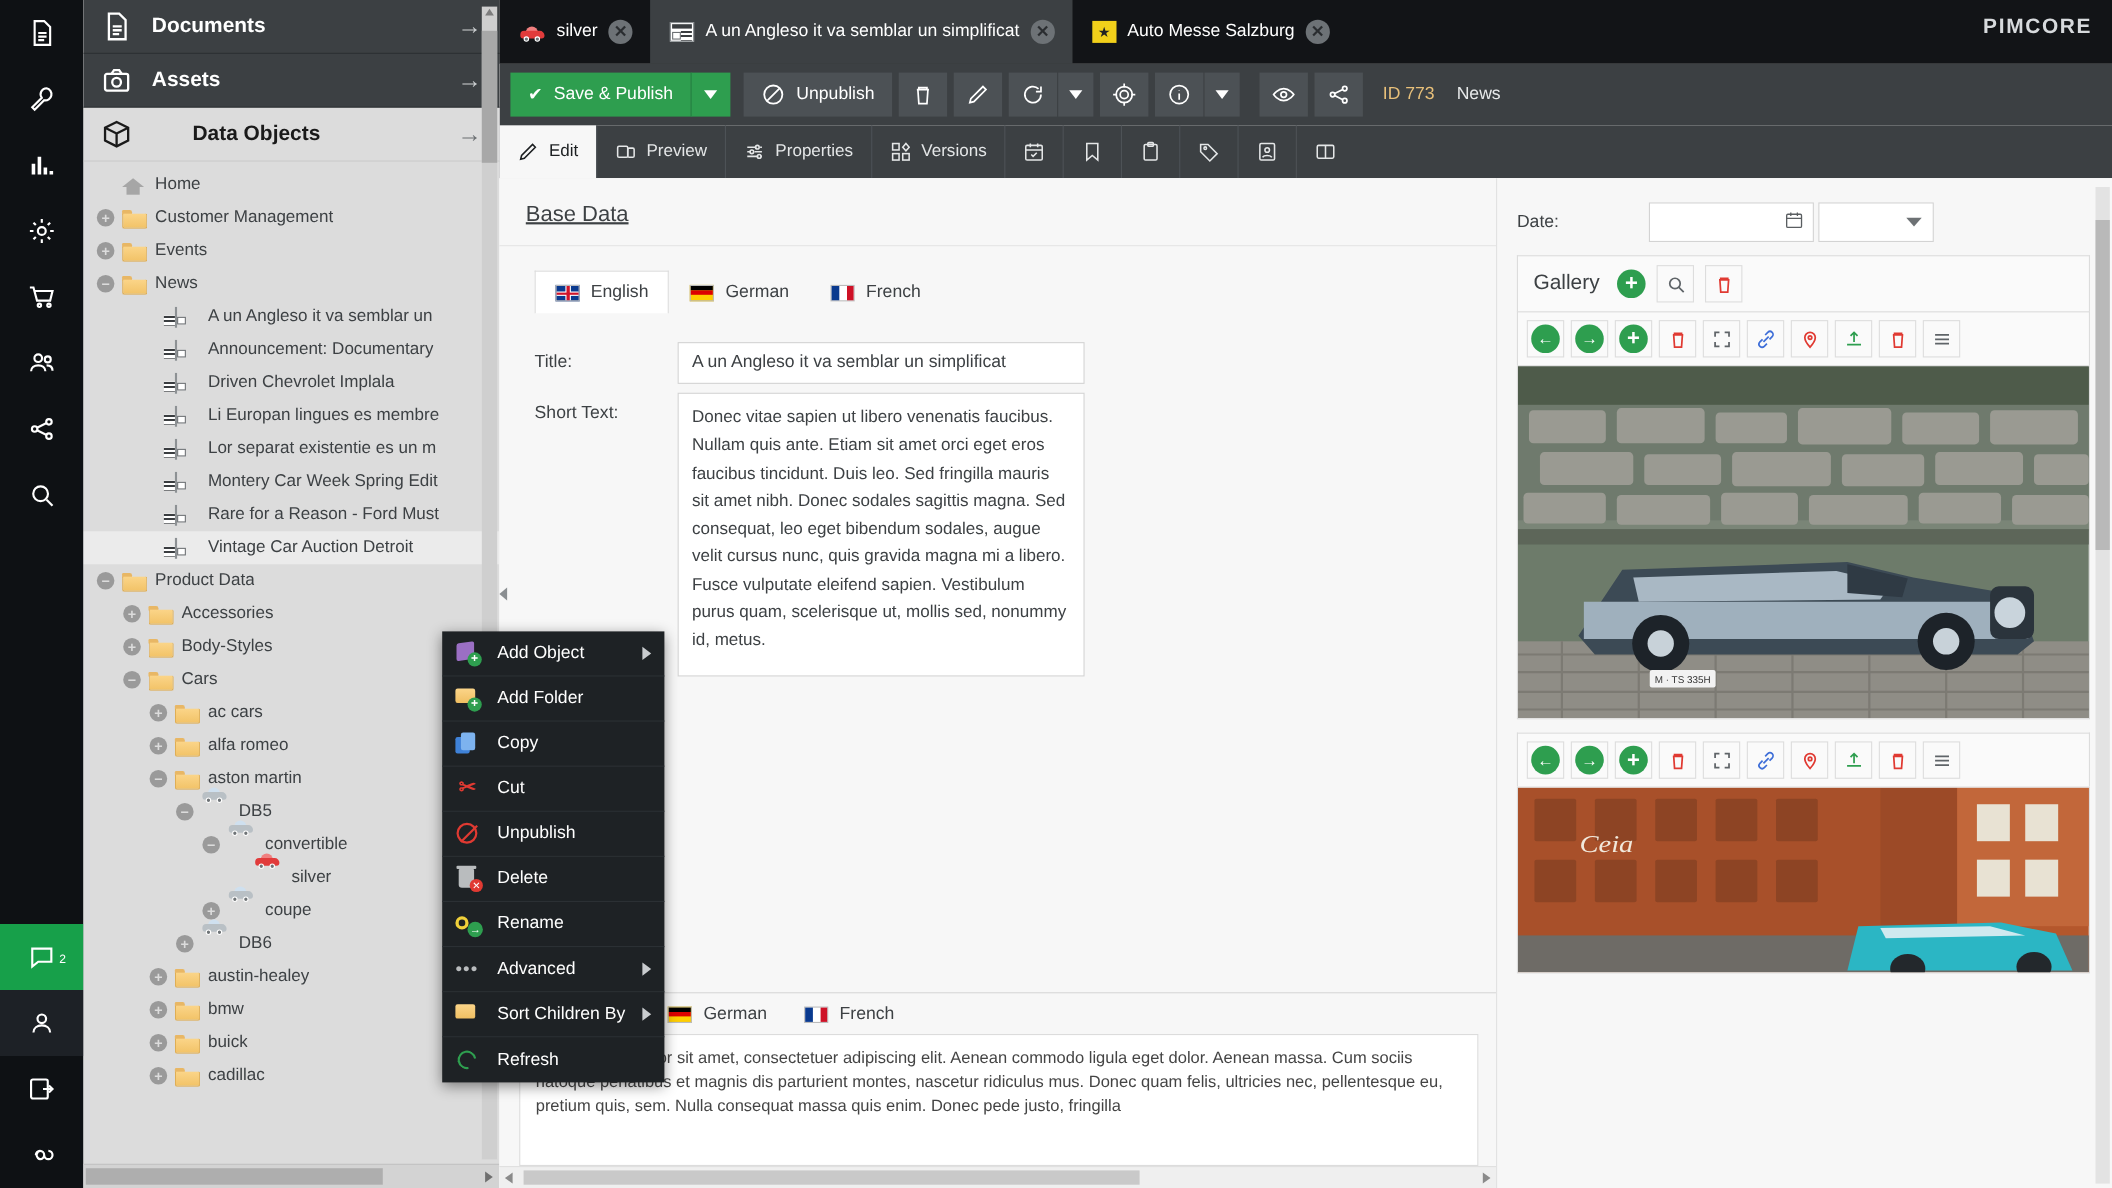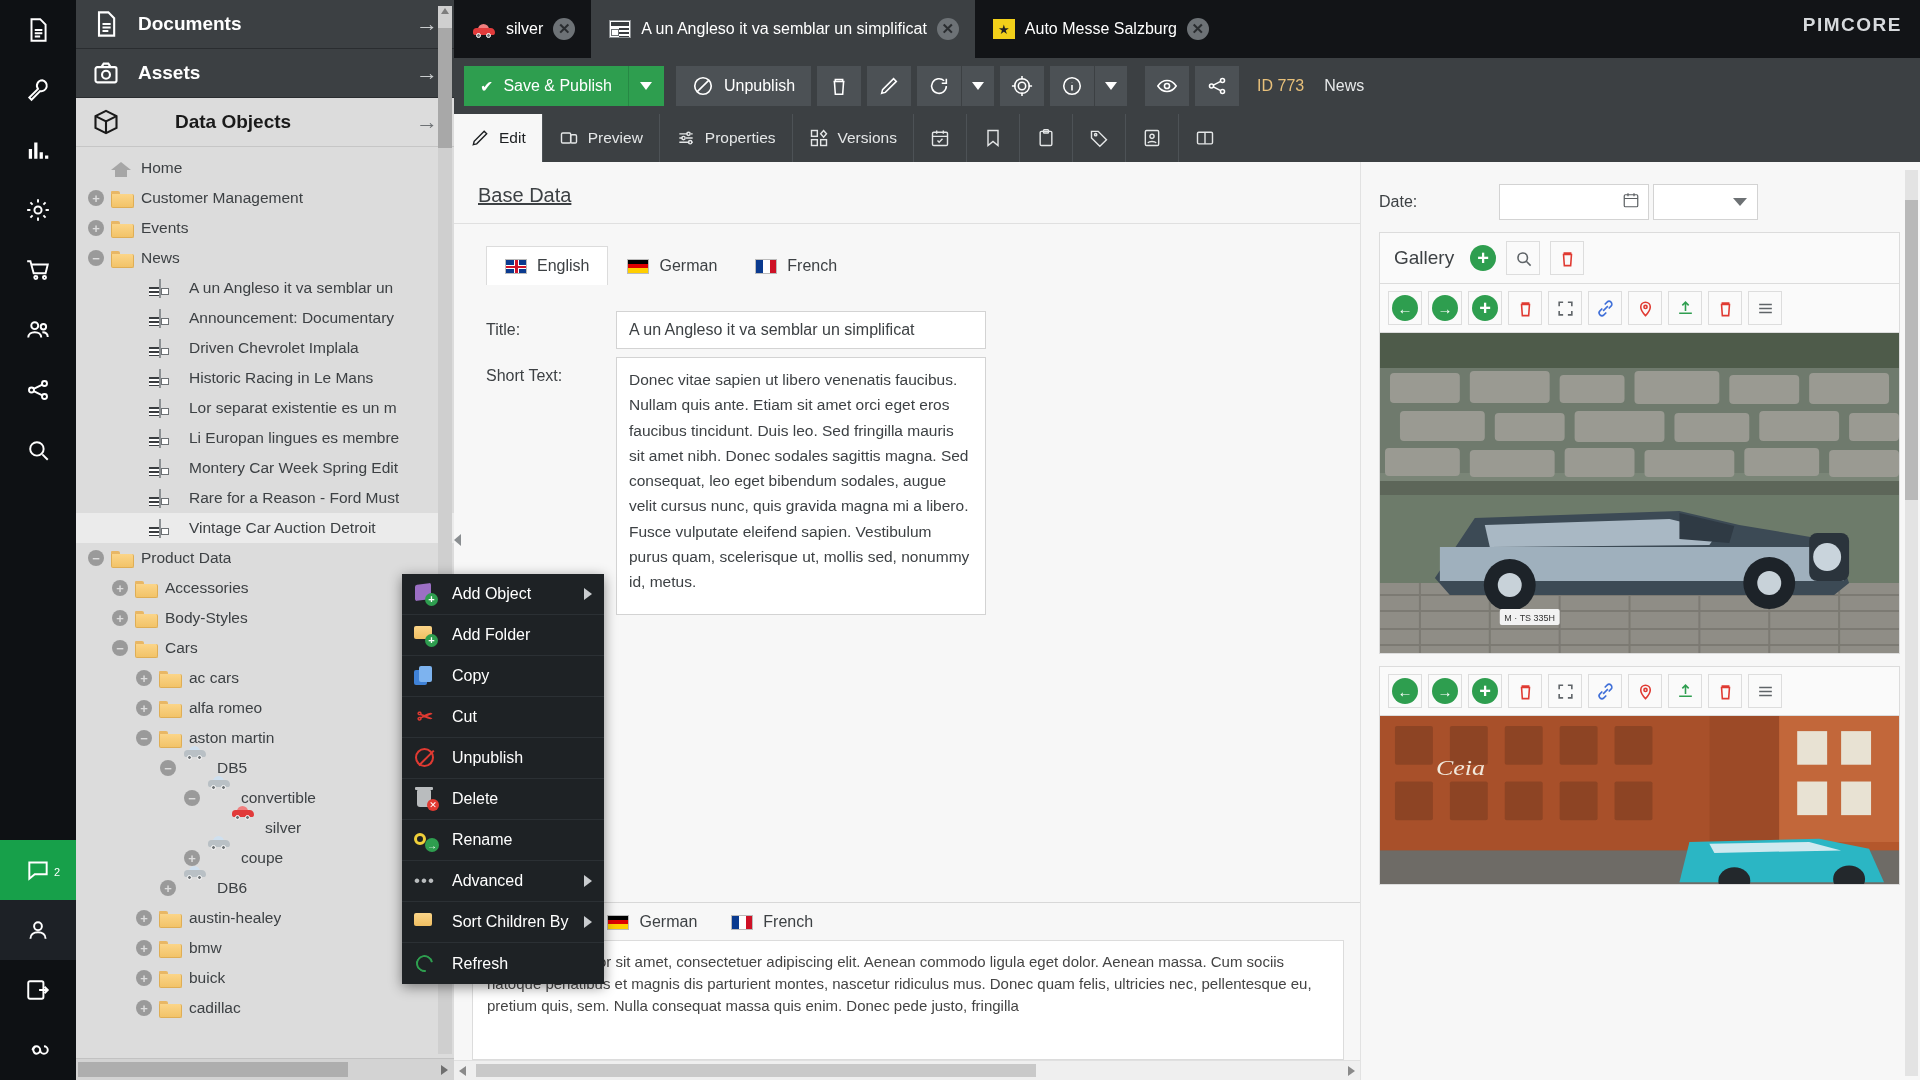--- a/index.html
+++ b/index.html
@@ -468,33 +468,27 @@
         <div class="trow">
           <span style="display:inline-block;width:60px;flex:0 0 60px"></span>
           <span class="tog empty"></span>
           <span class="ficon"><span class="newsicon"><i></i></span></span>
           <span class="tlabel">Driven Chevrolet Implala</span>
         </div>
         <div class="trow">
           <span style="display:inline-block;width:60px;flex:0 0 60px"></span>
           <span class="tog empty"></span>
           <span class="ficon"><span class="newsicon"><i></i></span></span>
-          <span class="tlabel">Historic Racing in Le Mans</span>
+          <span class="tlabel">Li Europan lingues es membre</span>
         </div>
         <div class="trow">
           <span style="display:inline-block;width:60px;flex:0 0 60px"></span>
           <span class="tog empty"></span>
           <span class="ficon"><span class="newsicon"><i></i></span></span>
           <span class="tlabel">Lor separat existentie es un m</span>
-        </div>
-        <div class="trow">
-          <span style="display:inline-block;width:60px;flex:0 0 60px"></span>
-          <span class="tog empty"></span>
-          <span class="ficon"><span class="newsicon"><i></i></span></span>
-          <span class="tlabel">Li Europan lingues es membre</span>
         </div>
         <div class="trow">
           <span style="display:inline-block;width:60px;flex:0 0 60px"></span>
           <span class="tog empty"></span>
           <span class="ficon"><span class="newsicon"><i></i></span></span>
           <span class="tlabel">Montery Car Week Spring Edit</span>
         </div>
         <div class="trow">
           <span style="display:inline-block;width:60px;flex:0 0 60px"></span>
           <span class="tog empty"></span>

